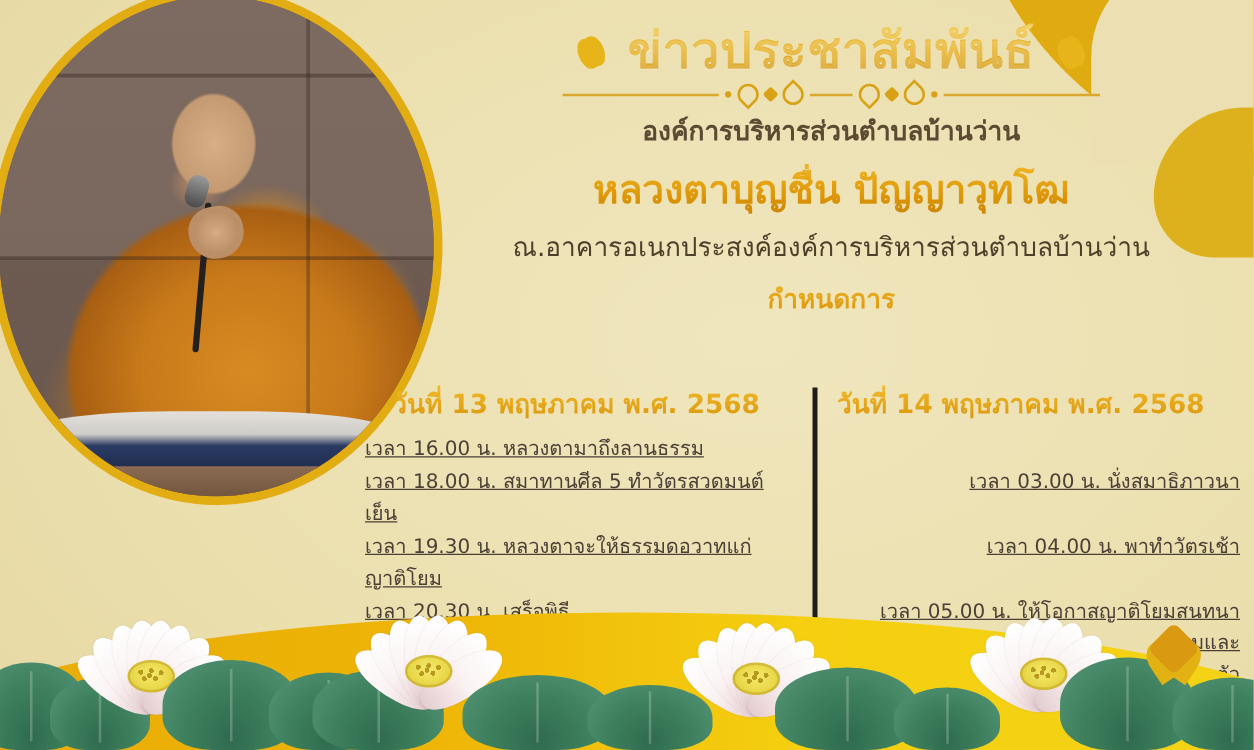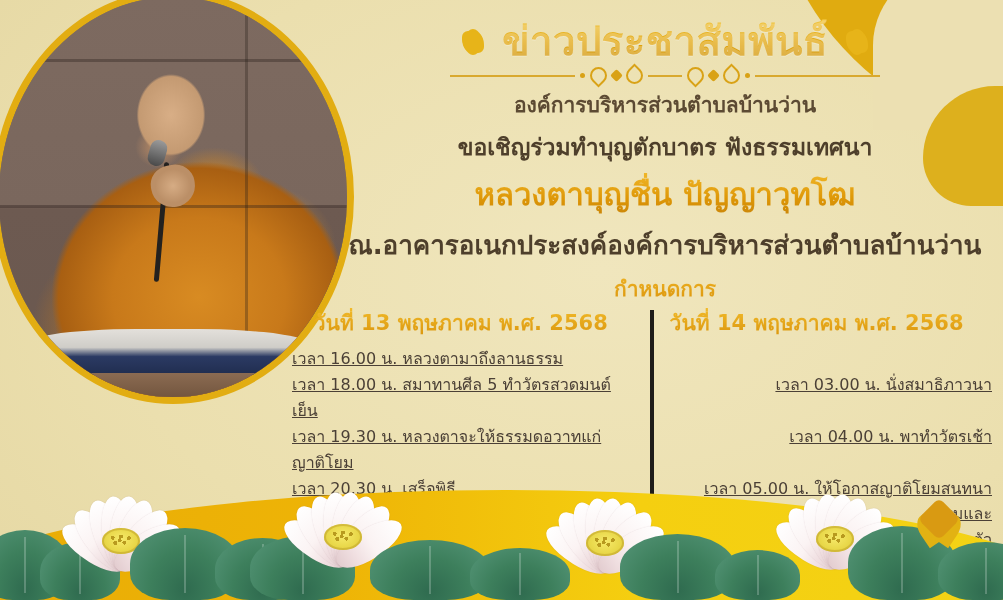--- a/index.html
+++ b/index.html
@@ -128,21 +128,21 @@
   }
 
   .sub1{font-size:21px;font-weight:bold;color:#5c4a33;margin-top:0;line-height:1.5;}
   .sub2{font-size:23px;font-weight:bold;color:#4e3f2b;margin-top:8px;line-height:1.5;}
   .monk{
     font-size:31px;font-weight:bold;margin-top:9px;line-height:1.4;
     color:#e09a0c;
     background:linear-gradient(180deg,#f0b627 0%,#dd9606 60%,#c8840a 100%);
     -webkit-background-clip:text;background-clip:text;color:transparent;
   }
-  .venue{font-size:26px;font-weight:bold;color:#4e3f2b;margin-top:9px;line-height:1.5;}
+  .venue{font-size:21px;font-weight:normal;color:#4e3f2b;margin-top:9px;line-height:1.5;}
   .agenda-h{
     font-size:21px;font-weight:bold;margin-top:7px;color:#e5a50d;
     background:linear-gradient(180deg,#f0b627,#d9920a);
     -webkit-background-clip:text;background-clip:text;color:transparent;
   }
 
   
   .sched{position:absolute;left:292px;top:306px;width:700px;display:flex;}
   .col{position:relative;}
   .col.left{width:356px;padding-right:18px;}
@@ -255,21 +255,20 @@
       <span class="swirl" style="transform:rotate(135deg)"></span>
       <span class="bar s"></span>
       <span class="swirl"></span>
       <span class="dia"></span>
       <span class="swirl" style="transform:rotate(135deg)"></span>
       <span class="dot"></span>
       <span class="bar"></span>
     </div>
 
     <div class="sub1">องค์การบริหารส่วนตำบลบ้านว่าน</div>
-    <div class="sub2">ขอเชิญร่วมทำบุญตักบาตร ฟังธรรมเทศนา</div>
     <div class="monk">หลวงตาบุญชื่น ปัญญาวุทโฒ</div>
     <div class="venue">ณ.อาคารอเนกประสงค์องค์การบริหารส่วนตำบลบ้านว่าน</div>
     <div class="agenda-h">กำหนดการ</div>
   </div>
 
   <div class="sched">
     <div class="col left">
       <div class="day">วันที่ 13 พฤษภาคม พ.ศ. 2568</div>
       <ul class="items">
         <li>เวลา 16.00 น. หลวงตามาถึงลานธรรม</li>

